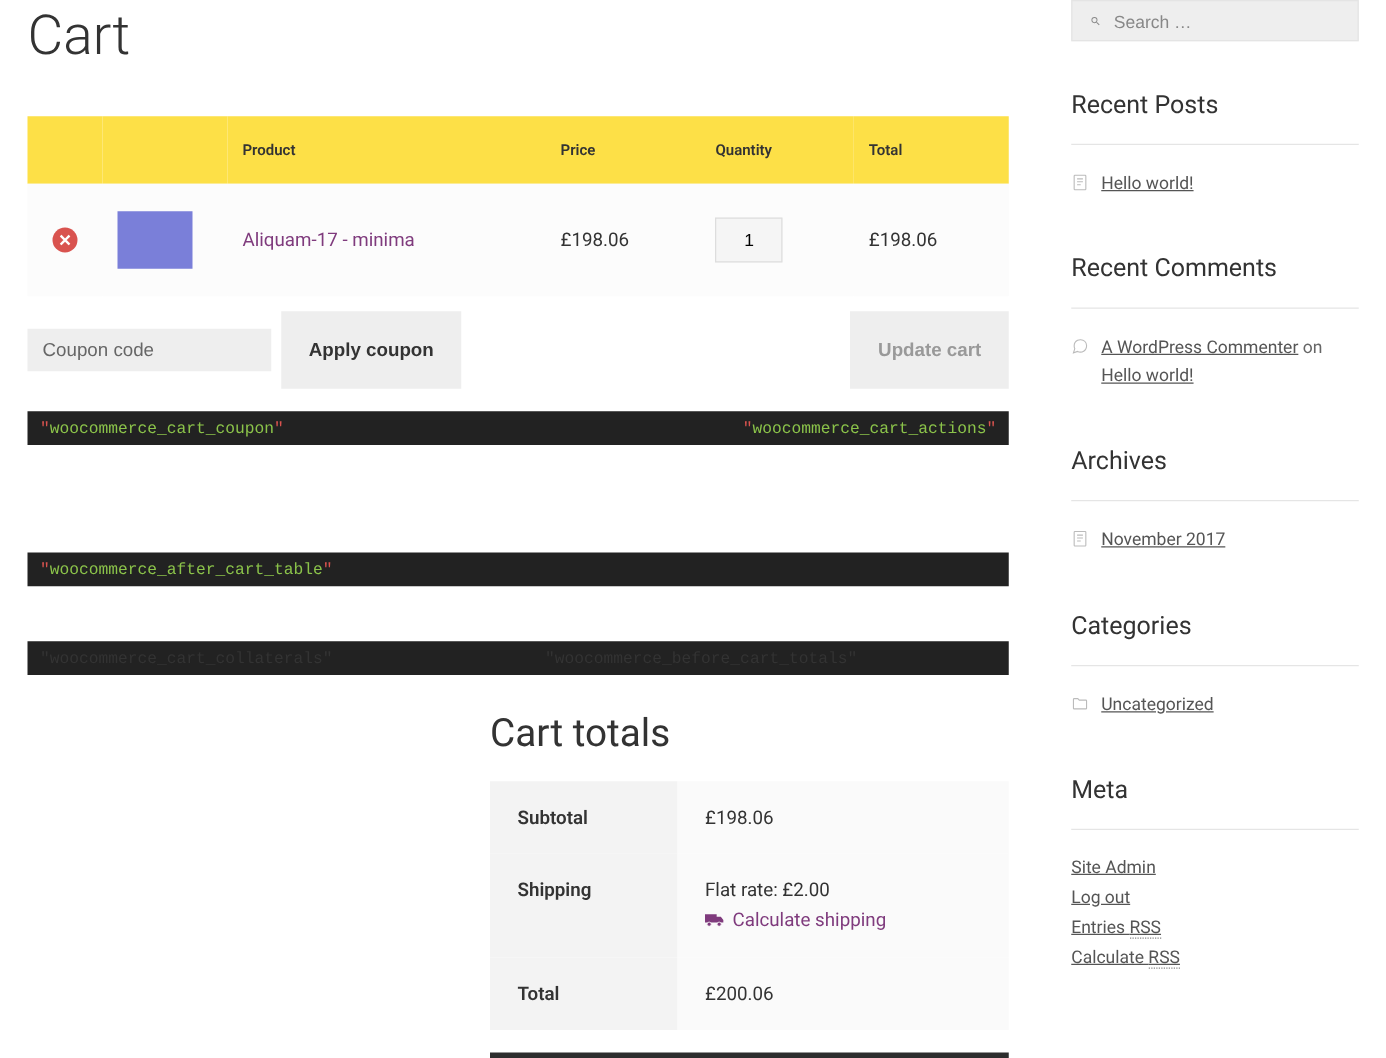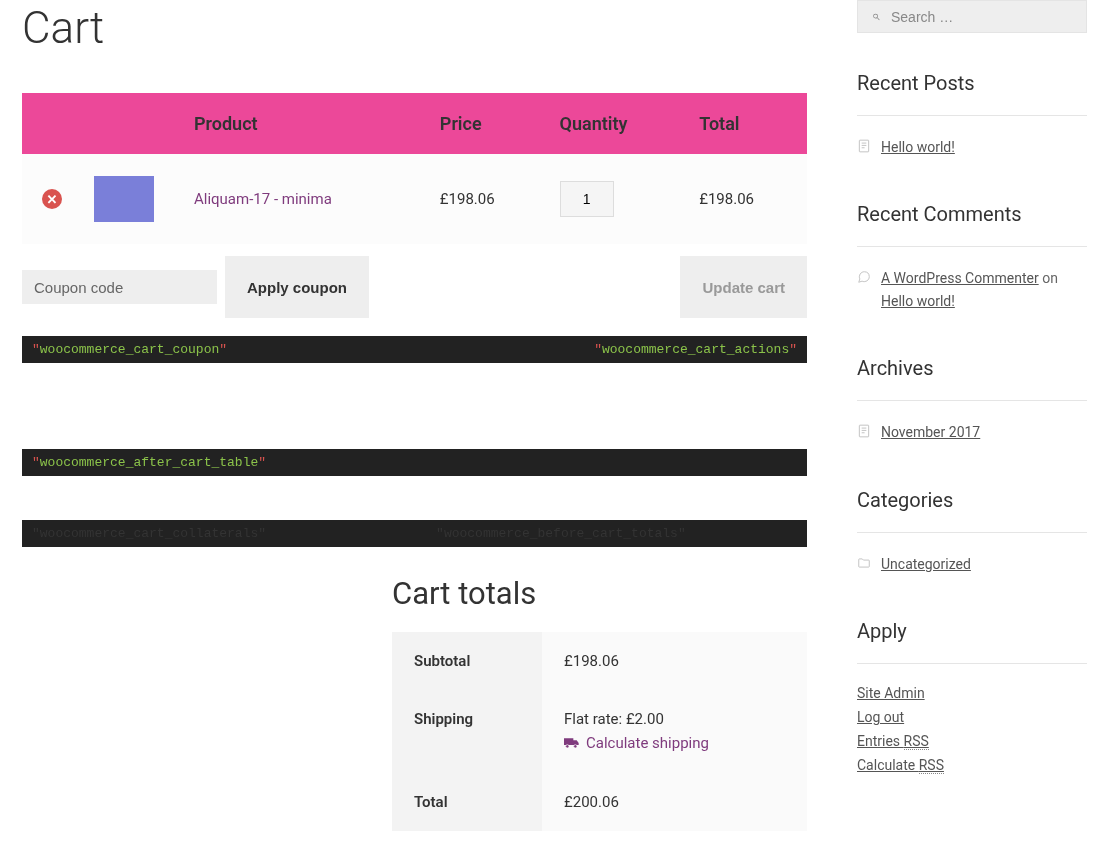--- a/index.html
+++ b/index.html
@@ -5,21 +5,21 @@
 * { box-sizing: border-box; margin: 0; padding: 0; }
 body { font-family: -apple-system, BlinkMacSystemFont, "Segoe UI", Roboto, sans-serif; color: #333; background: #fff; font-size: 15px; }
 .container { display: flex; padding: 0 22px; gap: 50px; max-width: 1109px; }
 .main { flex: 1; min-width: 0; }
 .sidebar { width: 230px; flex-shrink: 0; }
 h1 { font-size: 44px; font-weight: 300; color: #333; margin-bottom: 39px; margin-top: 2px; }
 h2 { font-size: 31px; font-weight: 400; color: #333; margin-bottom: 20px; }
 
 
 .cart-table { width: 100%; border-collapse: collapse; }
-.cart-table thead th { background: #ec4899; text-align: left; padding: 20px 12px; font-weight: 600; color: #333; font-size: 18px; }
+.cart-table thead th { background: #fde047; text-align: left; padding: 20px 12px; font-weight: 600; color: #333; font-size: 12px; }
 .cart-table thead th:first-child { padding-left: 20px; }
 .cart-table tbody td { padding: 22px 12px; vertical-align: middle; background: #fcfcfc; }
 .cart-table tbody td:first-child { padding-left: 20px; }
 .remove-btn { width: 20px; height: 20px; border-radius: 50%; background: #d9534f; color: #fff; display: inline-flex; align-items: center; justify-content: center; font-weight: bold; font-size: 13px; cursor: pointer; text-decoration: none; border: none; }
 .thumb { width: 60px; height: 46px; background: #7a7fd9; display: block; }
 .product-name { color: #7f3b7d; text-decoration: none; }
 .qty-input { width: 54px; height: 36px; text-align: center; border: 1px solid #ddd; background: #f5f5f5; font-size: 14px; }
 
 
 .actions-row { display: flex; align-items: center; gap: 8px; padding: 12px 0; }
@@ -212,21 +212,21 @@
         <li>
           <svg class="widget-icon" viewBox="0 0 24 24">
               <path d="M3 6a1 1 0 011-1h5l2 2h9a1 1 0 011 1v10a1 1 0 01-1 1H4a1 1 0 01-1-1V6z"></path>
             </svg>
           <a href="#">Uncategorized</a>
         </li>
       </ul>
     </div>
 
     <div class="widget">
-      <h3>Apply</h3>
+      <h3>Meta</h3>
       <ul class="meta-list">
         <li><a href="#">Site Admin</a></li>
         <li><a href="#">Log out</a></li>
         <li><a href="#"><span>Entries </span><span class="dotted">RSS</span></a></li>
         <li><a href="#"><span>Calculate </span><span class="dotted">RSS</span></a></li>
       </ul>
     </div>
   </aside>
 </div>
 

